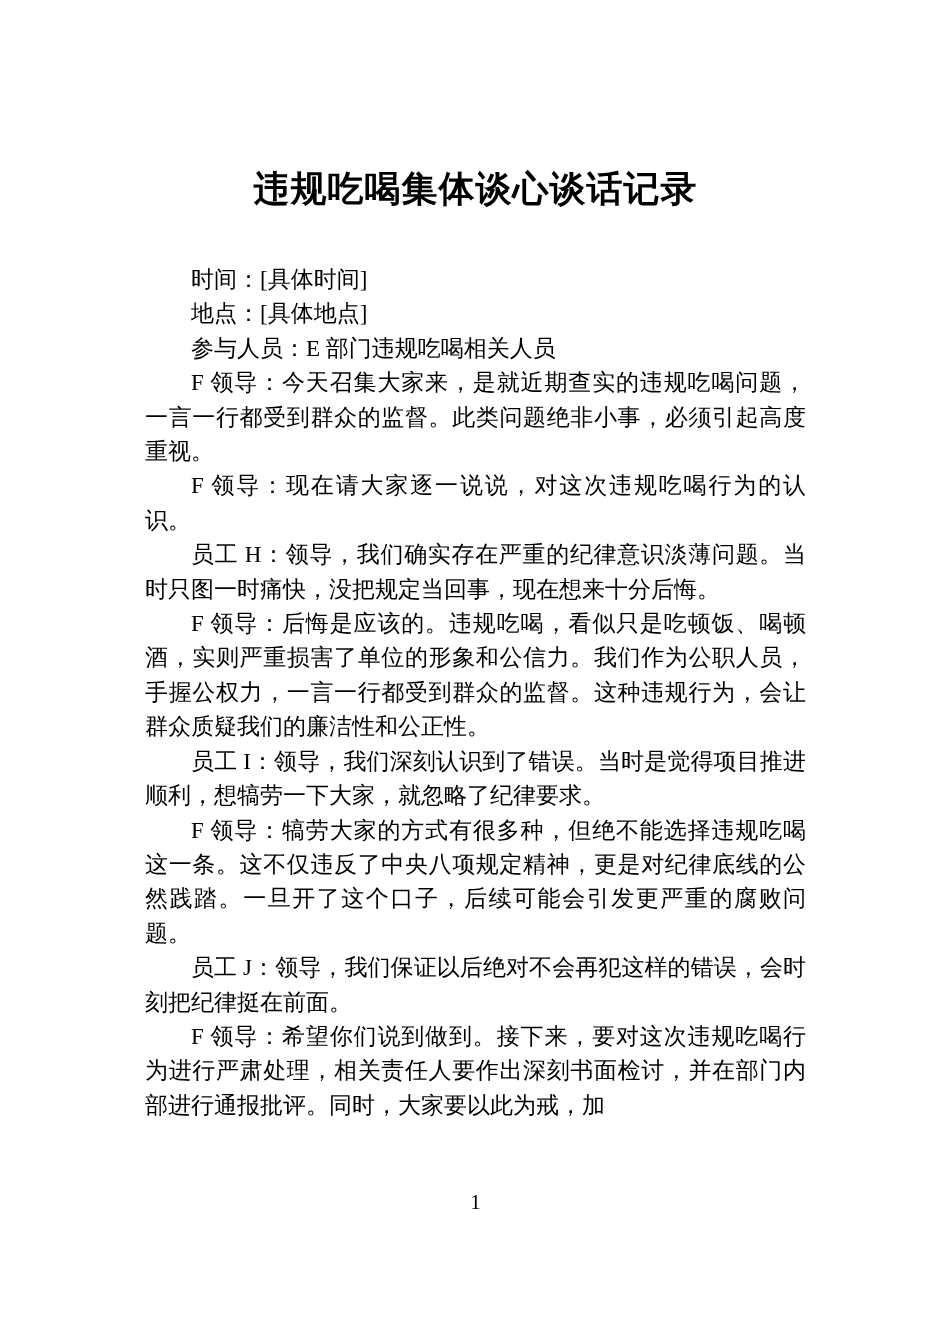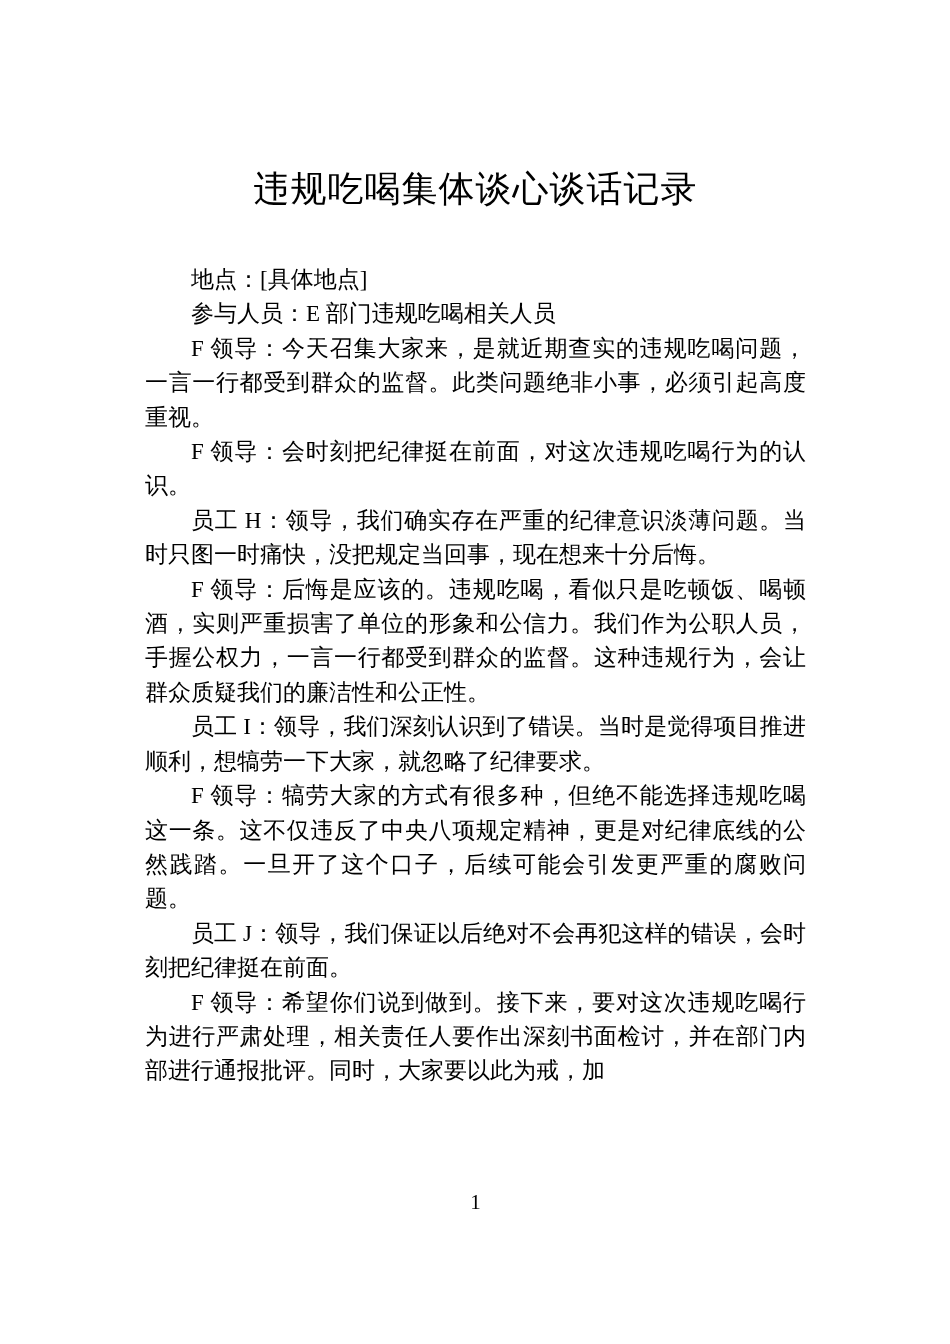--- a/index.html
+++ b/index.html
@@ -16,21 +16,21 @@
     overflow: hidden;
   }
   .doc-title {
     position: absolute;
     top: 166px;
     left: 145px;
     width: 661px;
     text-align: center;
     font-family: "Liberation Sans", sans-serif;
     font-size: 36px;
-    font-weight: normal;
+    font-weight: bold;
     line-height: 46px;
     letter-spacing: 1px;
     white-space: nowrap;
   }
   .doc-body {
     position: absolute;
     top: 263px;
     left: 145px;
     width: 661px;
     font-family: "Liberation Serif", sans-serif;
@@ -55,24 +55,25 @@
   }
 </style>
 </head>
 <body>
 
 <div class="page">
 
   <div class="doc-title">违规吃喝集体谈心谈话记录</div>
 
   <div class="doc-body">
+    <p>时间：[具体时间]</p>
     <p>地点：[具体地点]</p>
     <p>参与人员：E 部门违规吃喝相关人员</p>
     <p>F 领导：今天召集大家来，是就近期查实的违规吃喝问题，一言一行都受到群众的监督。此类问题绝非小事，必须引起高度重视。</p>
-    <p>F 领导：会时刻把纪律挺在前面，对这次违规吃喝行为的认识。</p>
+    <p>F 领导：现在请大家逐一说说，对这次违规吃喝行为的认识。</p>
     <p>员工 H：领导，我们确实存在严重的纪律意识淡薄问题。当时只图一时痛快，没把规定当回事，现在想来十分后悔。</p>
     <p>F 领导：后悔是应该的。违规吃喝，看似只是吃顿饭、喝顿酒，实则严重损害了单位的形象和公信力。我们作为公职人员，手握公权力，一言一行都受到群众的监督。这种违规行为，会让群众质疑我们的廉洁性和公正性。</p>
     <p>员工 I：领导，我们深刻认识到了错误。当时是觉得项目推进顺利，想犒劳一下大家，就忽略了纪律要求。</p>
     <p>F 领导：犒劳大家的方式有很多种，但绝不能选择违规吃喝这一条。这不仅违反了中央八项规定精神，更是对纪律底线的公然践踏。一旦开了这个口子，后续可能会引发更严重的腐败问题。</p>
     <p>员工 J：领导，我们保证以后绝对不会再犯这样的错误，会时刻把纪律挺在前面。</p>
     <p>F 领导：希望你们说到做到。接下来，要对这次违规吃喝行为进行严肃处理，相关责任人要作出深刻书面检讨，并在部门内部进行通报批评。同时，大家要以此为戒，加</p>
   </div>
 
   <div class="page-number">1</div>
 

